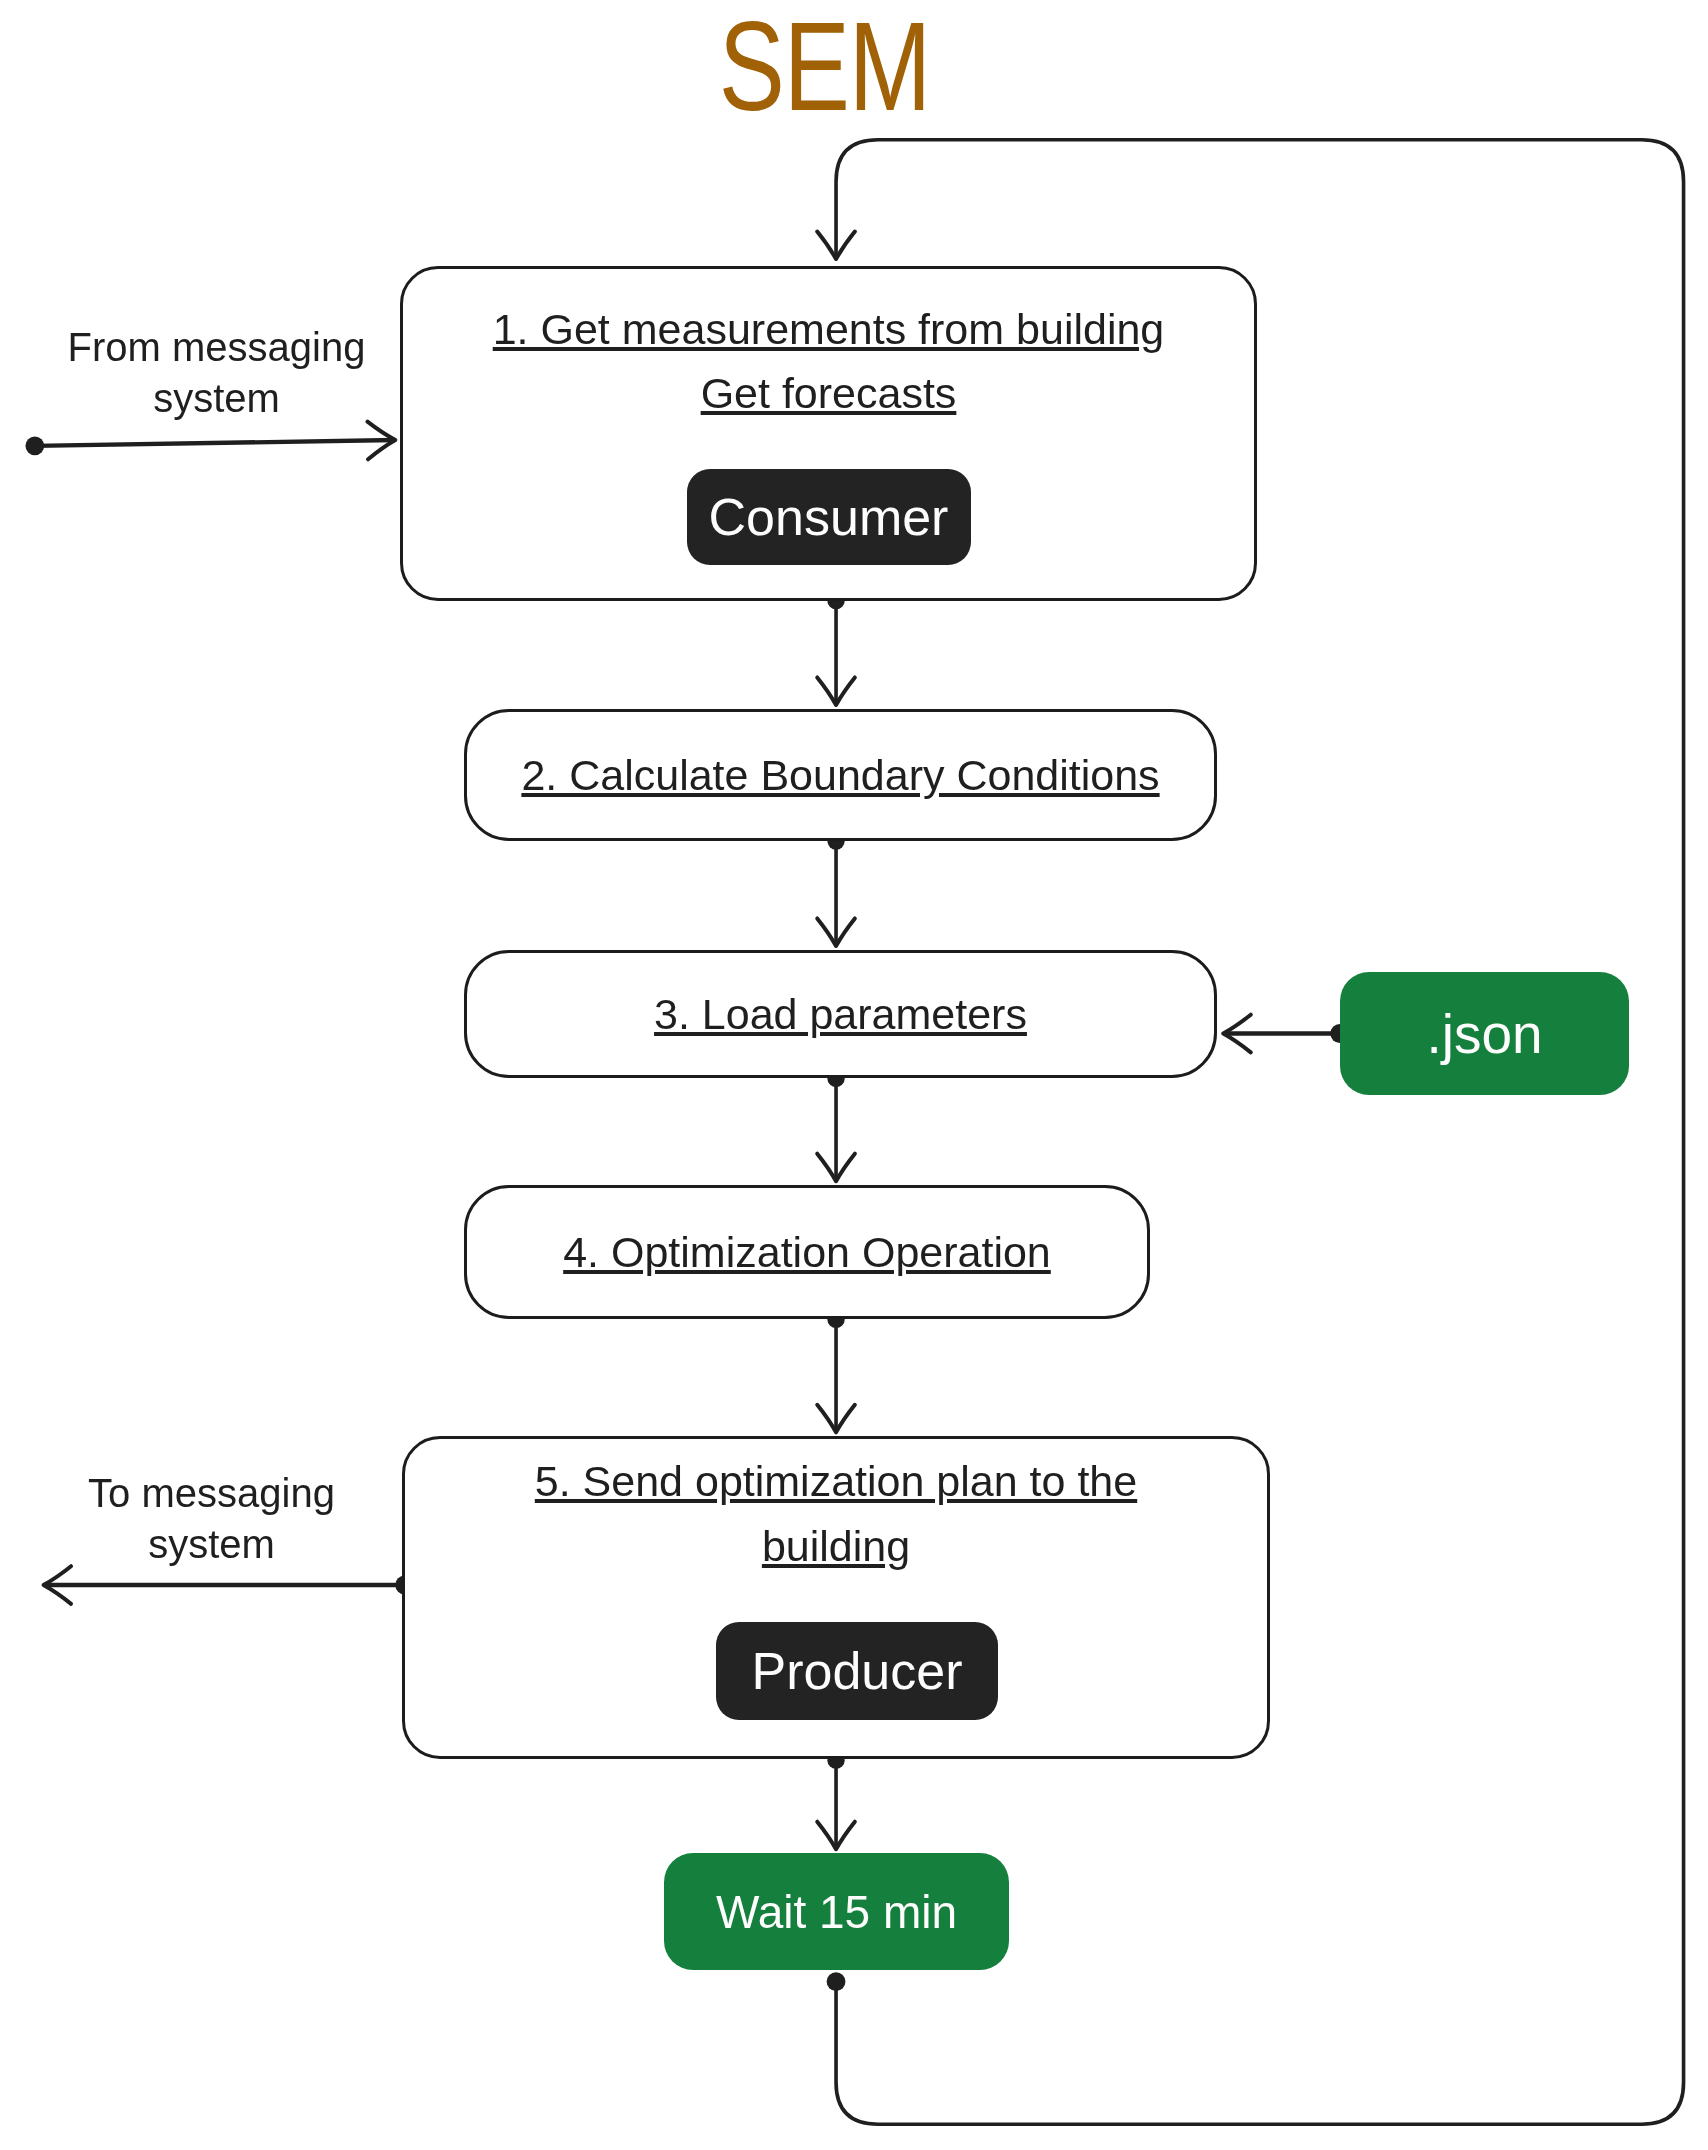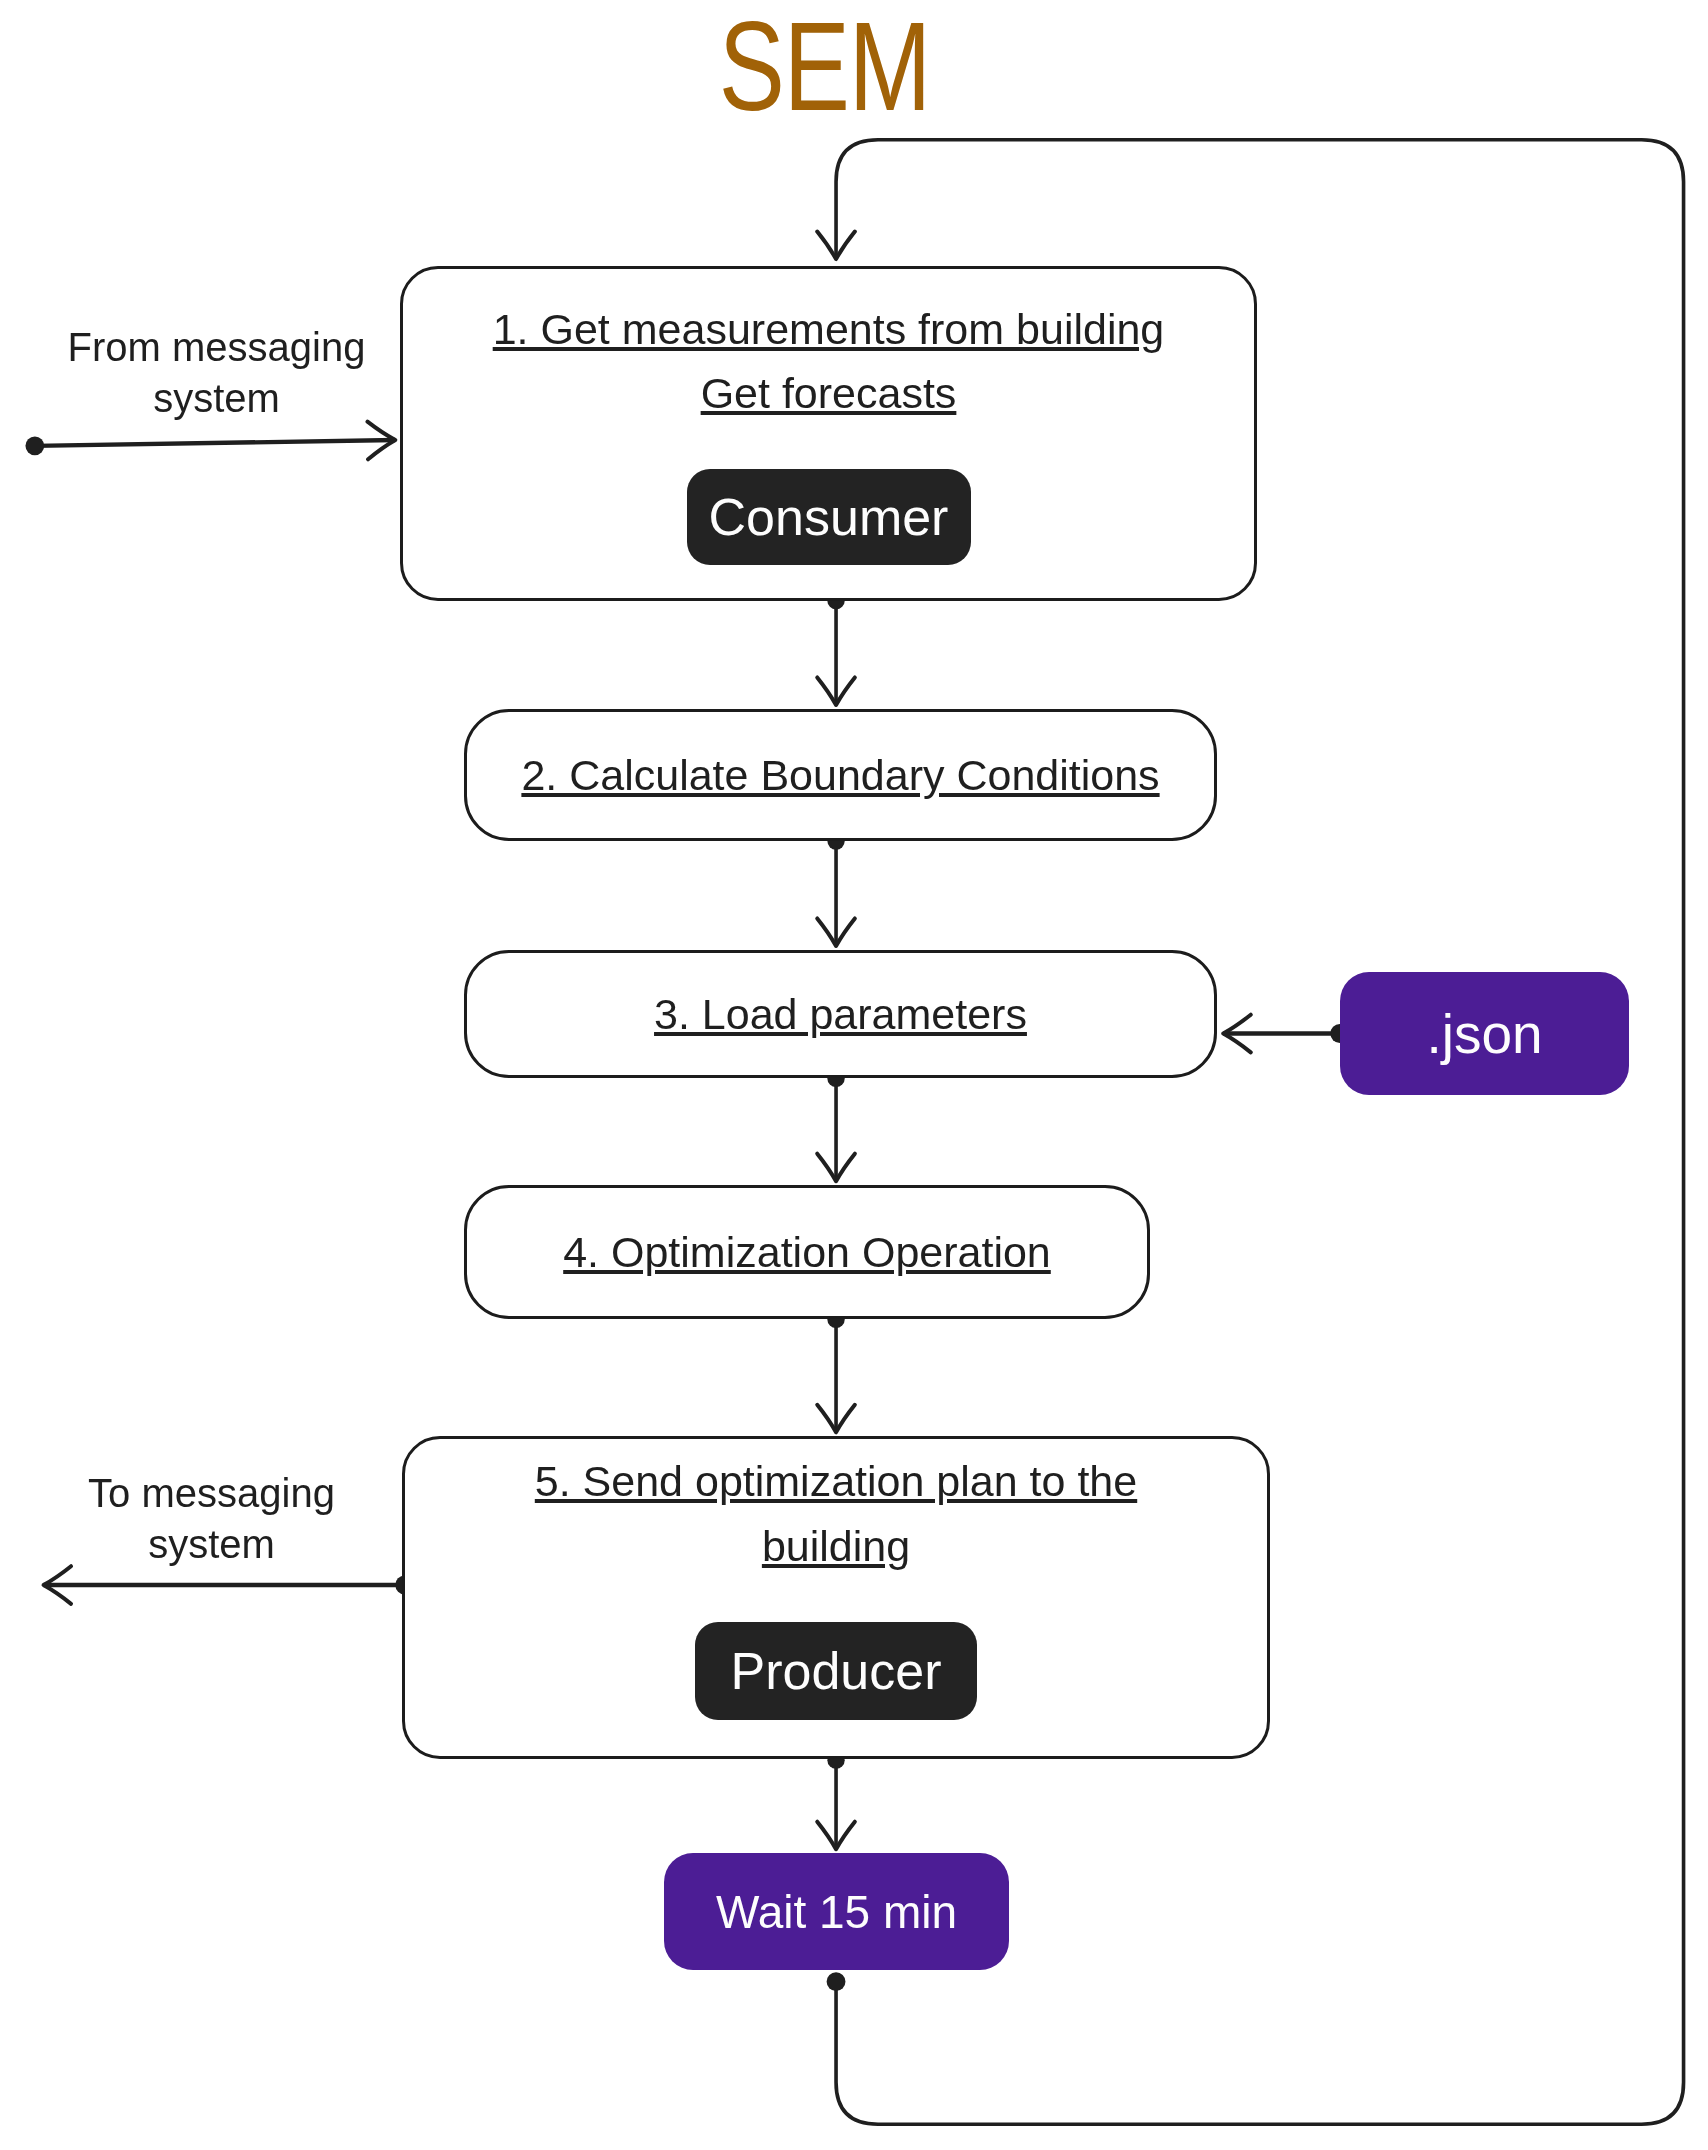--- a/index.html
+++ b/index.html
@@ -90,25 +90,25 @@
     background: #232323;
     color: #fdfdfd;
     border-radius: 23px;
     display: flex;
     align-items: center;
     justify-content: center;
     font-size: 52px;
     white-space: nowrap;
   }
   .badge--consumer { top: 200px; width: 284px; height: 96px; }
-  .badge--producer { top: 183px; width: 282px; height: 98px; }
+  .badge--producer { top: 183px; width: 282px; height: 98px; margin-left: 21px; }
   .dark-node {
     position: absolute;
     box-sizing: border-box;
-    background: #4c1d95;
+    background: #15803d;
     color: #fdfdfd;
     display: flex;
     align-items: center;
     justify-content: center;
     white-space: nowrap;
   }
   .dark-node--wait {
     left: 664px; top: 1853px; width: 345px; height: 117px;
     border-radius: 29px;
     font-size: 46px;

